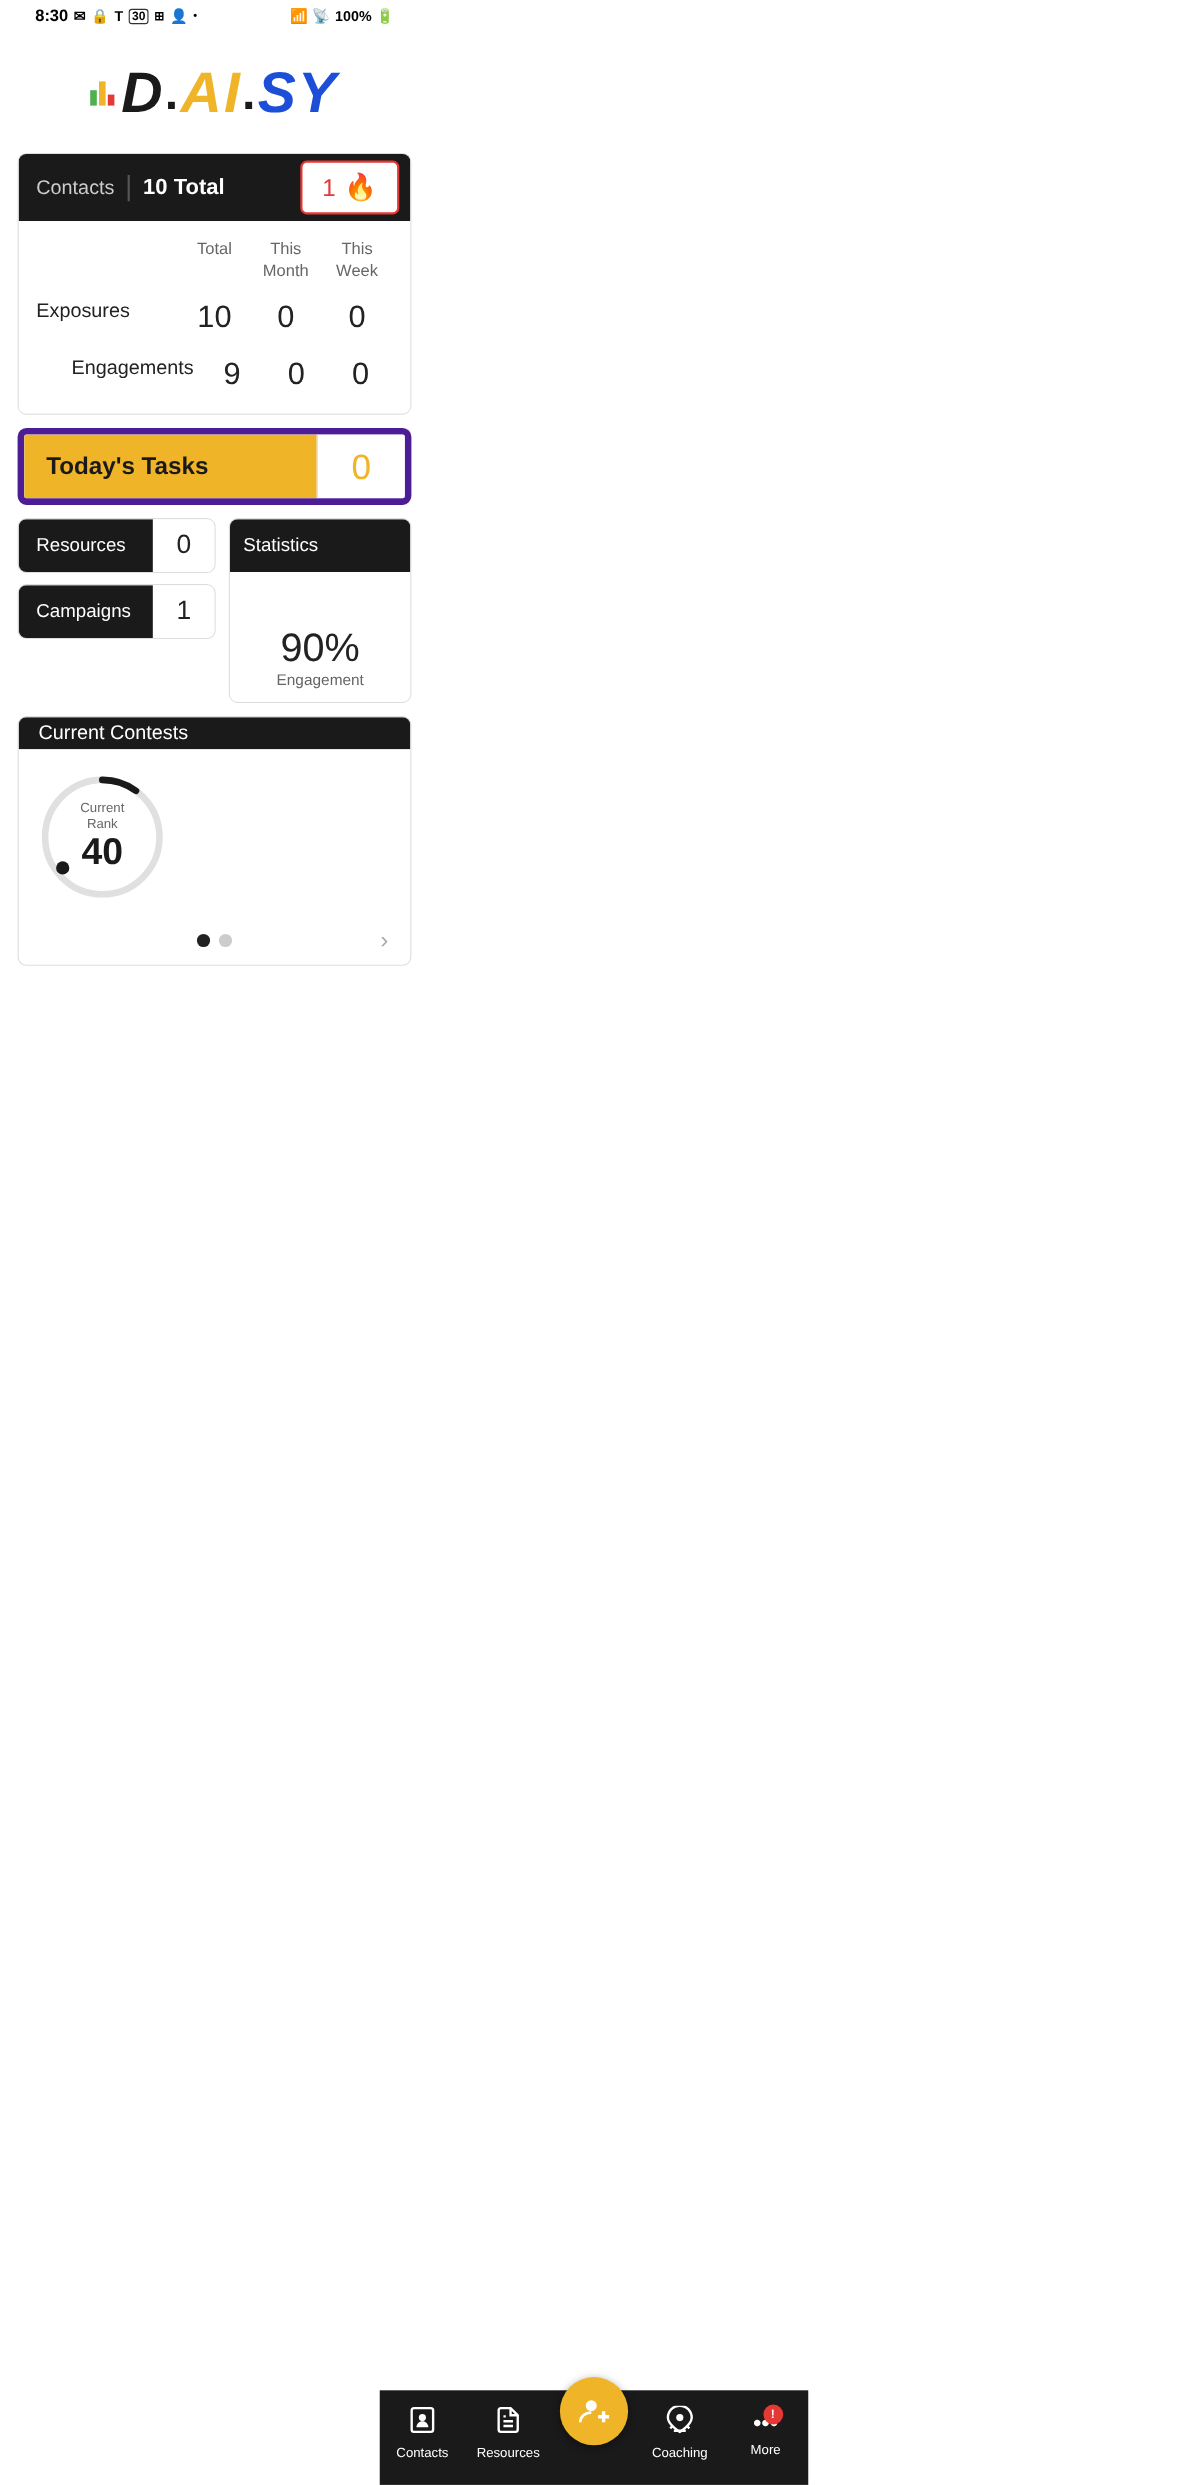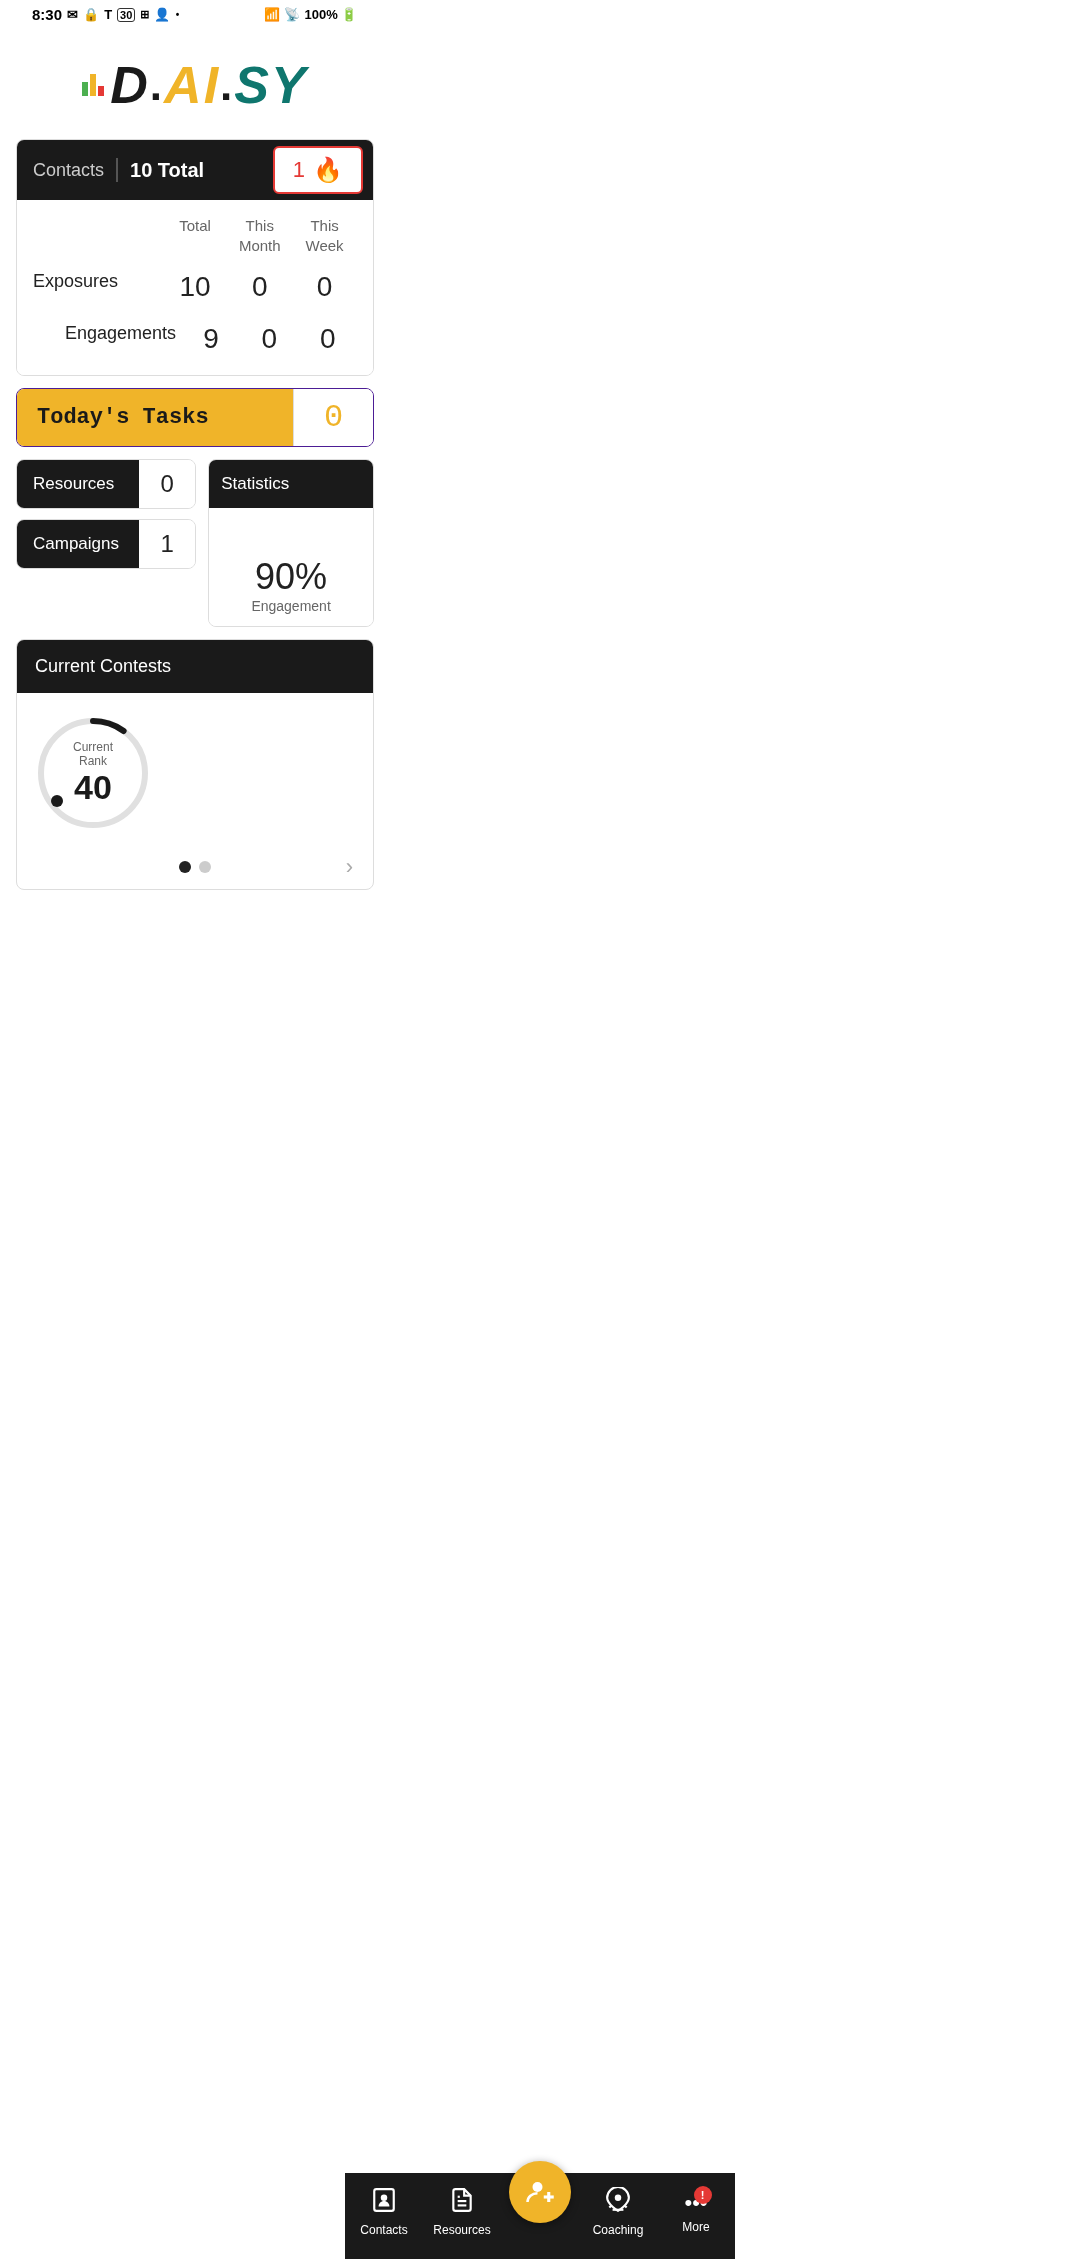--- a/index.html
+++ b/index.html
@@ -38,21 +38,21 @@
       font-size: 52px;
       font-weight: 900;
       letter-spacing: 2px;
       display: flex;
       align-items: center;
     }
     .logo-d { color: #1a1a1a; font-style: italic; }
     .logo-dot { color: #1a1a1a; font-style: normal; font-size: 44px; }
     .logo-ai { color: #f0b429; font-style: italic; }
     .logo-dot2 { color: #1a1a1a; font-style: normal; font-size: 44px; }
-    .logo-sy { color: #0f766e; font-style: italic; }
+    .logo-sy { color: #1d4ed8; font-style: italic; }
     .logo-chart {
       display: inline-flex;
       align-items: flex-end;
       gap: 2px;
       margin-right: 6px;
       vertical-align: middle;
     }
     .bar1 { width: 6px; height: 14px; background: #4caf50; }
     .bar2 { width: 6px; height: 22px; background: #f0b429; }
     .bar3 { width: 6px; height: 10px; background: #e53935; }
@@ -153,24 +153,23 @@
       color: #222;
       text-align: center;
       font-weight: 300;
     }
 
     
     .tasks-card {
       background: #fff;
       border-radius: 8px;
       overflow: hidden;
-      border: 1px solid #4c1d95;
+      border: 6px solid #4c1d95;
       display: flex;
       align-items: stretch;
-      font-family: Liberation Mono, monospace;
     }
     .tasks-label-area {
       background: #f0b429;
       flex: 1;
       padding: 16px 20px;
     }
     .tasks-label {
       color: #1a1a1a;
       font-size: 22px;
       font-weight: 700;
@@ -271,21 +270,21 @@
 
     
     .contests-card {
       background: #fff;
       border-radius: 8px;
       border: 1px solid #ddd;
       overflow: hidden;
     }
     .contests-header {
       background: #1a1a1a;
-      padding: 16px 18px;
+      padding: 4px 18px;
     }
     .contests-header-label {
       color: #fff;
       font-size: 18px;
       font-weight: 400;
     }
     .contests-body {
       padding: 20px 16px 16px;
       display: flex;
       align-items: center;

